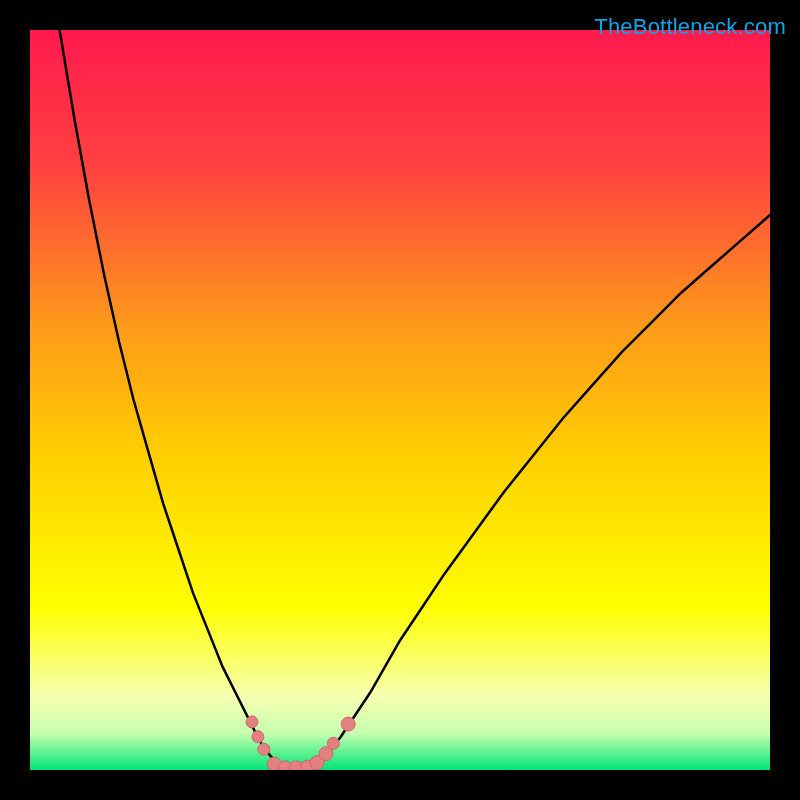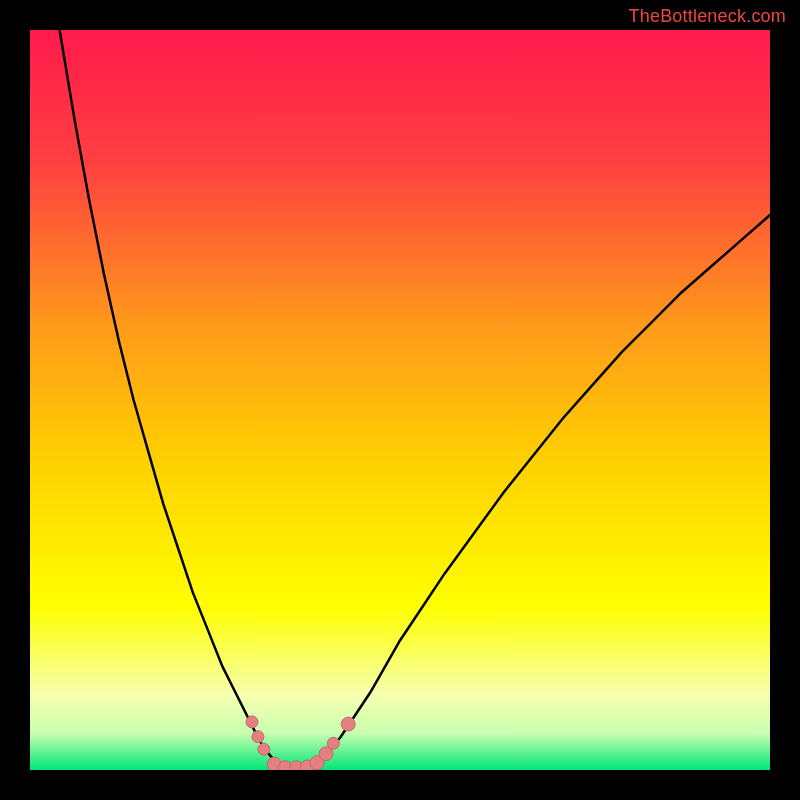--- a/index.html
+++ b/index.html
@@ -23,25 +23,25 @@
     inset: 0;
   }
   .curve-svg {
     position: absolute;
     inset: 0;
     width: 100%;
     height: 100%;
   }
   .watermark {
     position: absolute;
-    top: 6px;
+    top: 14px;
     right: 14px;
     font-family: Arial, Helvetica, sans-serif;
-    font-size: 18px;
-    color: #ef4444;
+    font-size: 22px;
+    color: #0ea5e9;
     letter-spacing: 0.2px;
   }
 </style>
 </head>
 <body>
 <div class="frame">
 
   <div class="plot-area">
     <svg class="gradient-bg" viewBox="0 0 740 740" preserveAspectRatio="none">
       <defs>

